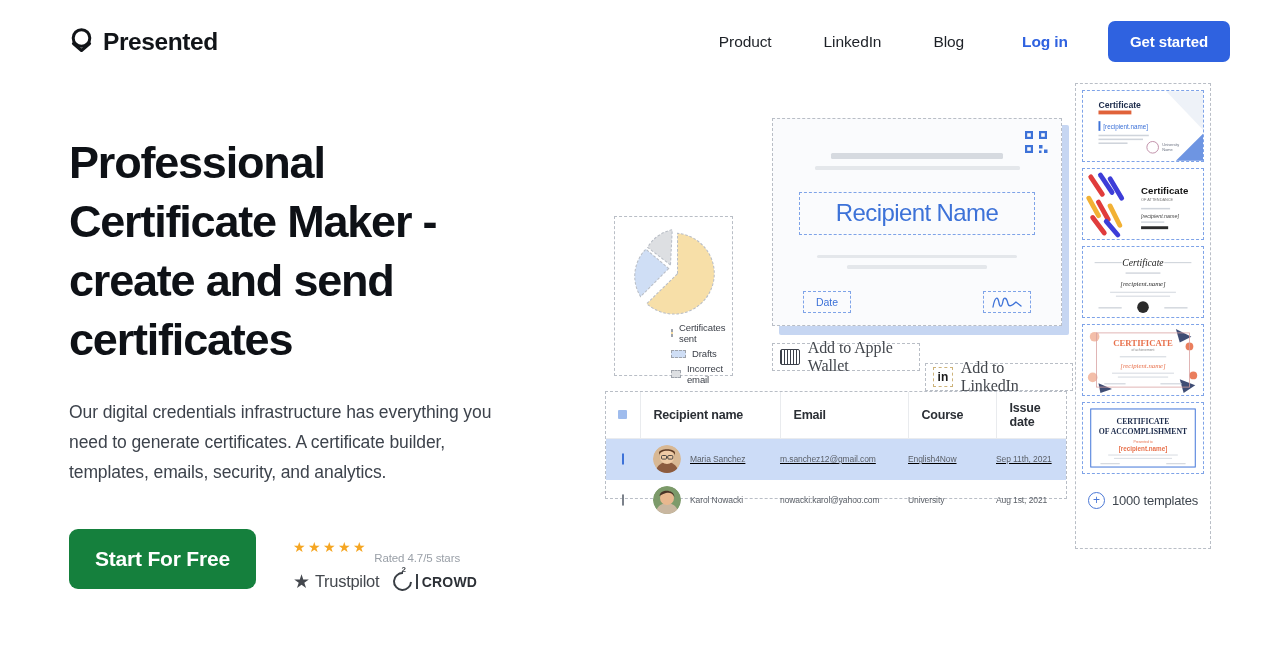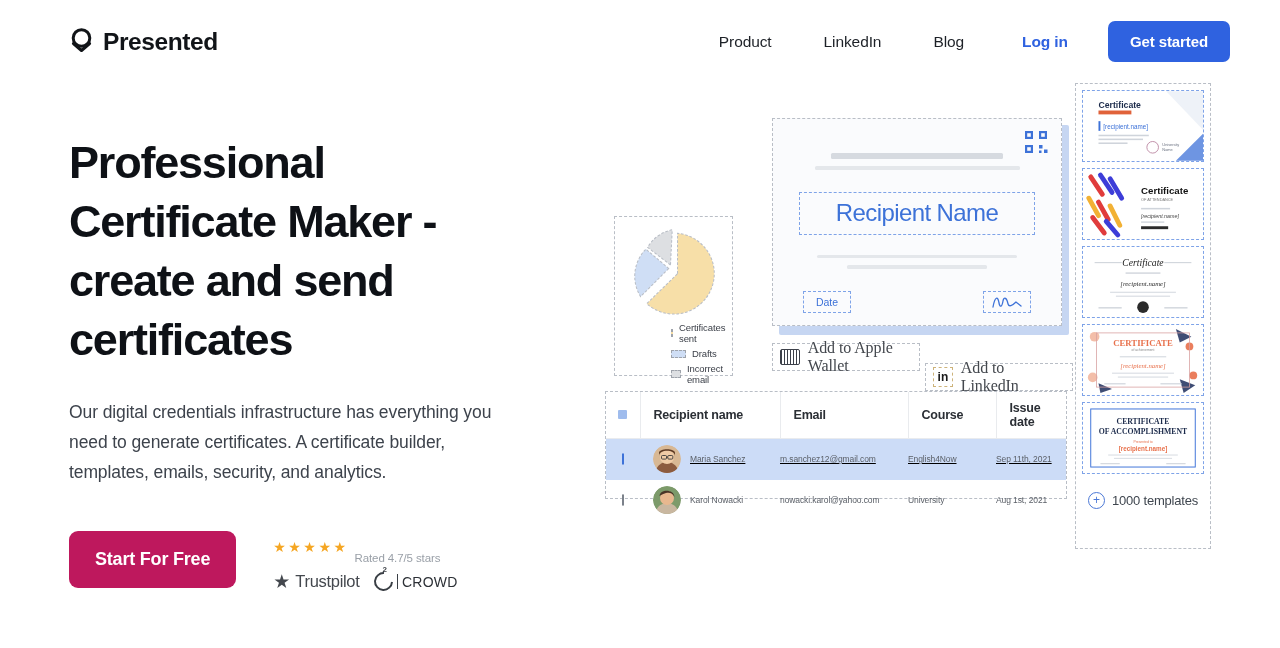--- a/index.html
+++ b/index.html
@@ -46,23 +46,23 @@
   h1.headline {
     font-size: 45px; line-height: 59px; font-weight: 700;
     color: #0e1116; letter-spacing: -1.2px; max-width: 470px;
   }
   p.subhead {
     margin-top: 28px; font-size: 17.5px; line-height: 30px;
     color: #3d434c; max-width: 452px; letter-spacing: -0.1px;
   }
   .cta-row { margin-top: 40px; display: flex; align-items: center; }
   .btn-cta {
-    background: #be185d; color: #fff; border: none;
+    background: #15803d; color: #fff; border: none;
     font-family: "Liberation Sans", sans-serif;
-    font-size: 18px; font-weight: 700; letter-spacing: -0.2px;
+    font-size: 21px; font-weight: 700; letter-spacing: -0.2px;
     border-radius: 9px; padding: 18px 26px; cursor: pointer;
   }
   .ratings { margin-left: 37px; padding-top: 2px; }
   .stars-row { display: flex; align-items: center; gap: 6px; }
   .stars { color: #f5a623; font-size: 14px; letter-spacing: 2.5px; }
   .rating-text { font-size: 11.5px; color: #9aa0a8; letter-spacing: -0.1px; margin-top: 23px; }
   .badges-row { display: flex; align-items: center; gap: 14px; margin-top: 8px; }
   .tp-badge { display: flex; align-items: center; gap: 5px; }
   .tp-star { font-size: 19px; color: #44484e; line-height: 1; }
   .tp-name { font-size: 16.5px; font-weight: 500; color: #44484e; letter-spacing: -0.3px; }
@@ -70,21 +70,21 @@
   .g2-mark {
     width: 19px; height: 19px; border: 2.4px solid #3a3f45;
     border-radius: 50%; border-right-color: transparent;
     position: relative; transform: rotate(-42deg);
   }
   .g2-mark::after {
     content: "2"; position: absolute; font-size: 8px; font-weight: 700;
     color: #3a3f45; top: -5px; right: -3px; transform: rotate(42deg);
   }
   .g2-div { width: 1.5px; height: 15px; background: #3a3f45; }
-  .g2-name { font-size: 14px; font-weight: 400; color: #2c3036; letter-spacing: 0.2px; }
+  .g2-name { font-size: 14px; font-weight: 700; color: #2c3036; letter-spacing: 0.2px; }
 
   
   .sketch { position: absolute; }
   .dash { border: 1.4px dashed #b9bec6; background: #fff; }
 
   
   .send-card { left: 7px; top: 9px; width: 116px; height: 100px; padding: 10px 6px 7px; text-align: center; }
   .send-shadow { left: 14px; top: 17px; width: 116px; height: 100px; background: #fae3ad; z-index: -1; }
   .env-box {
     width: 28px; height: 24px; margin: 3px auto 7px;

